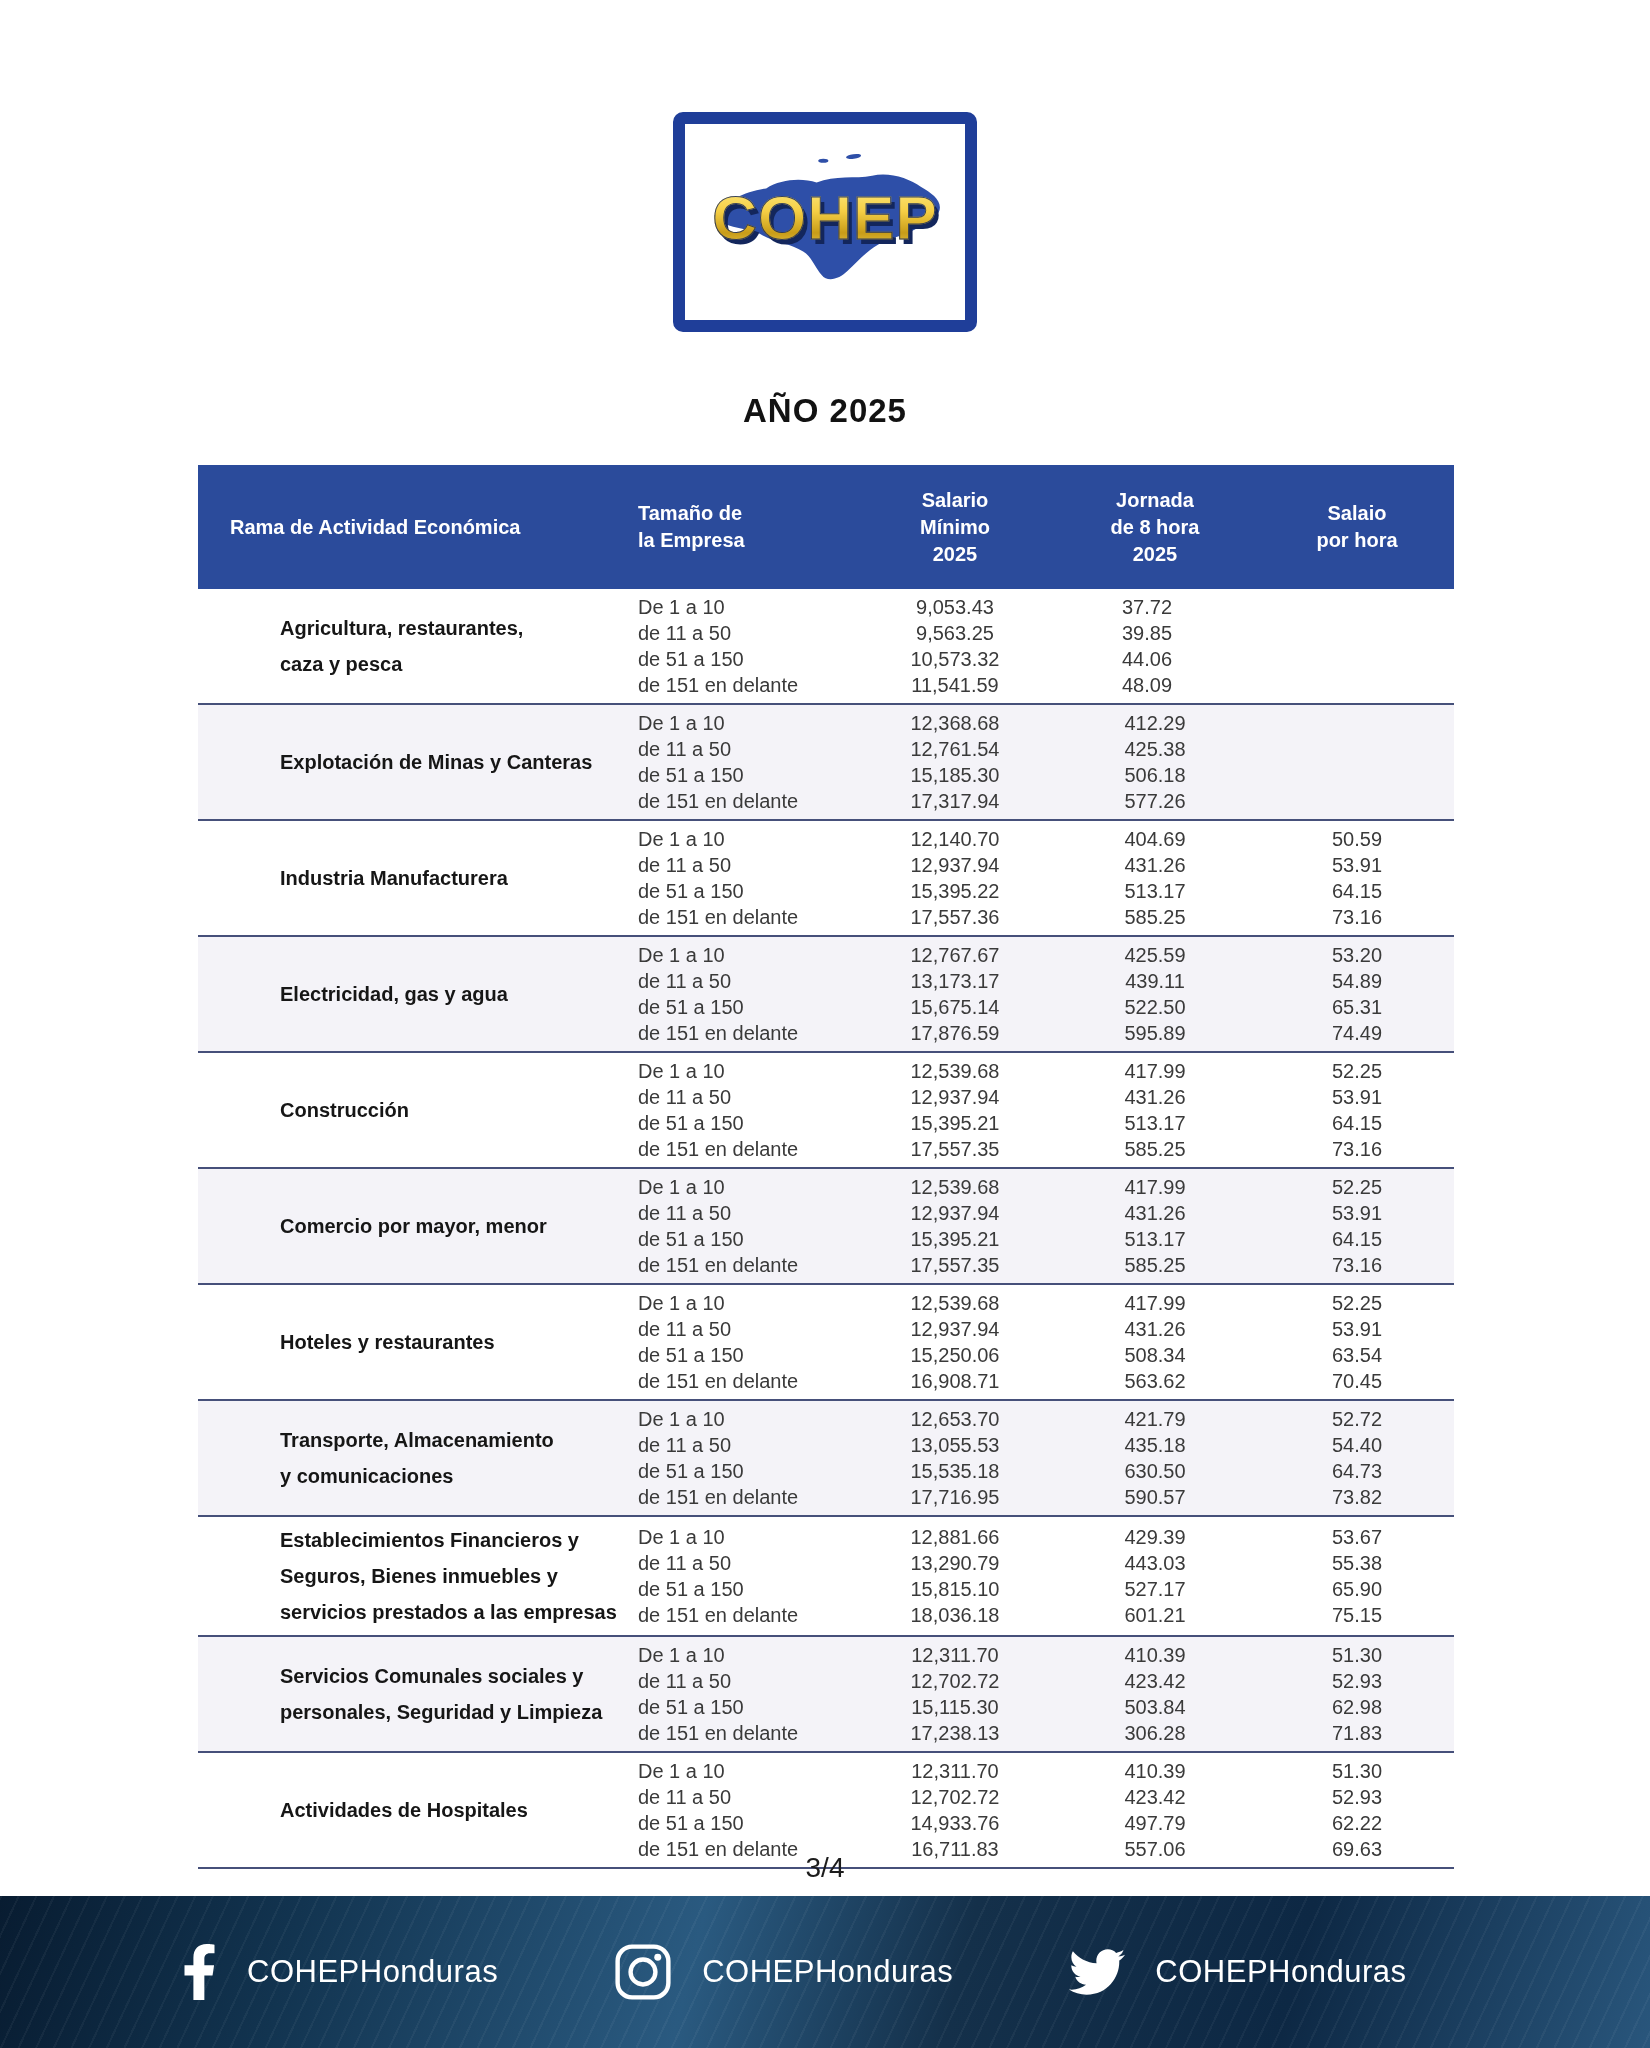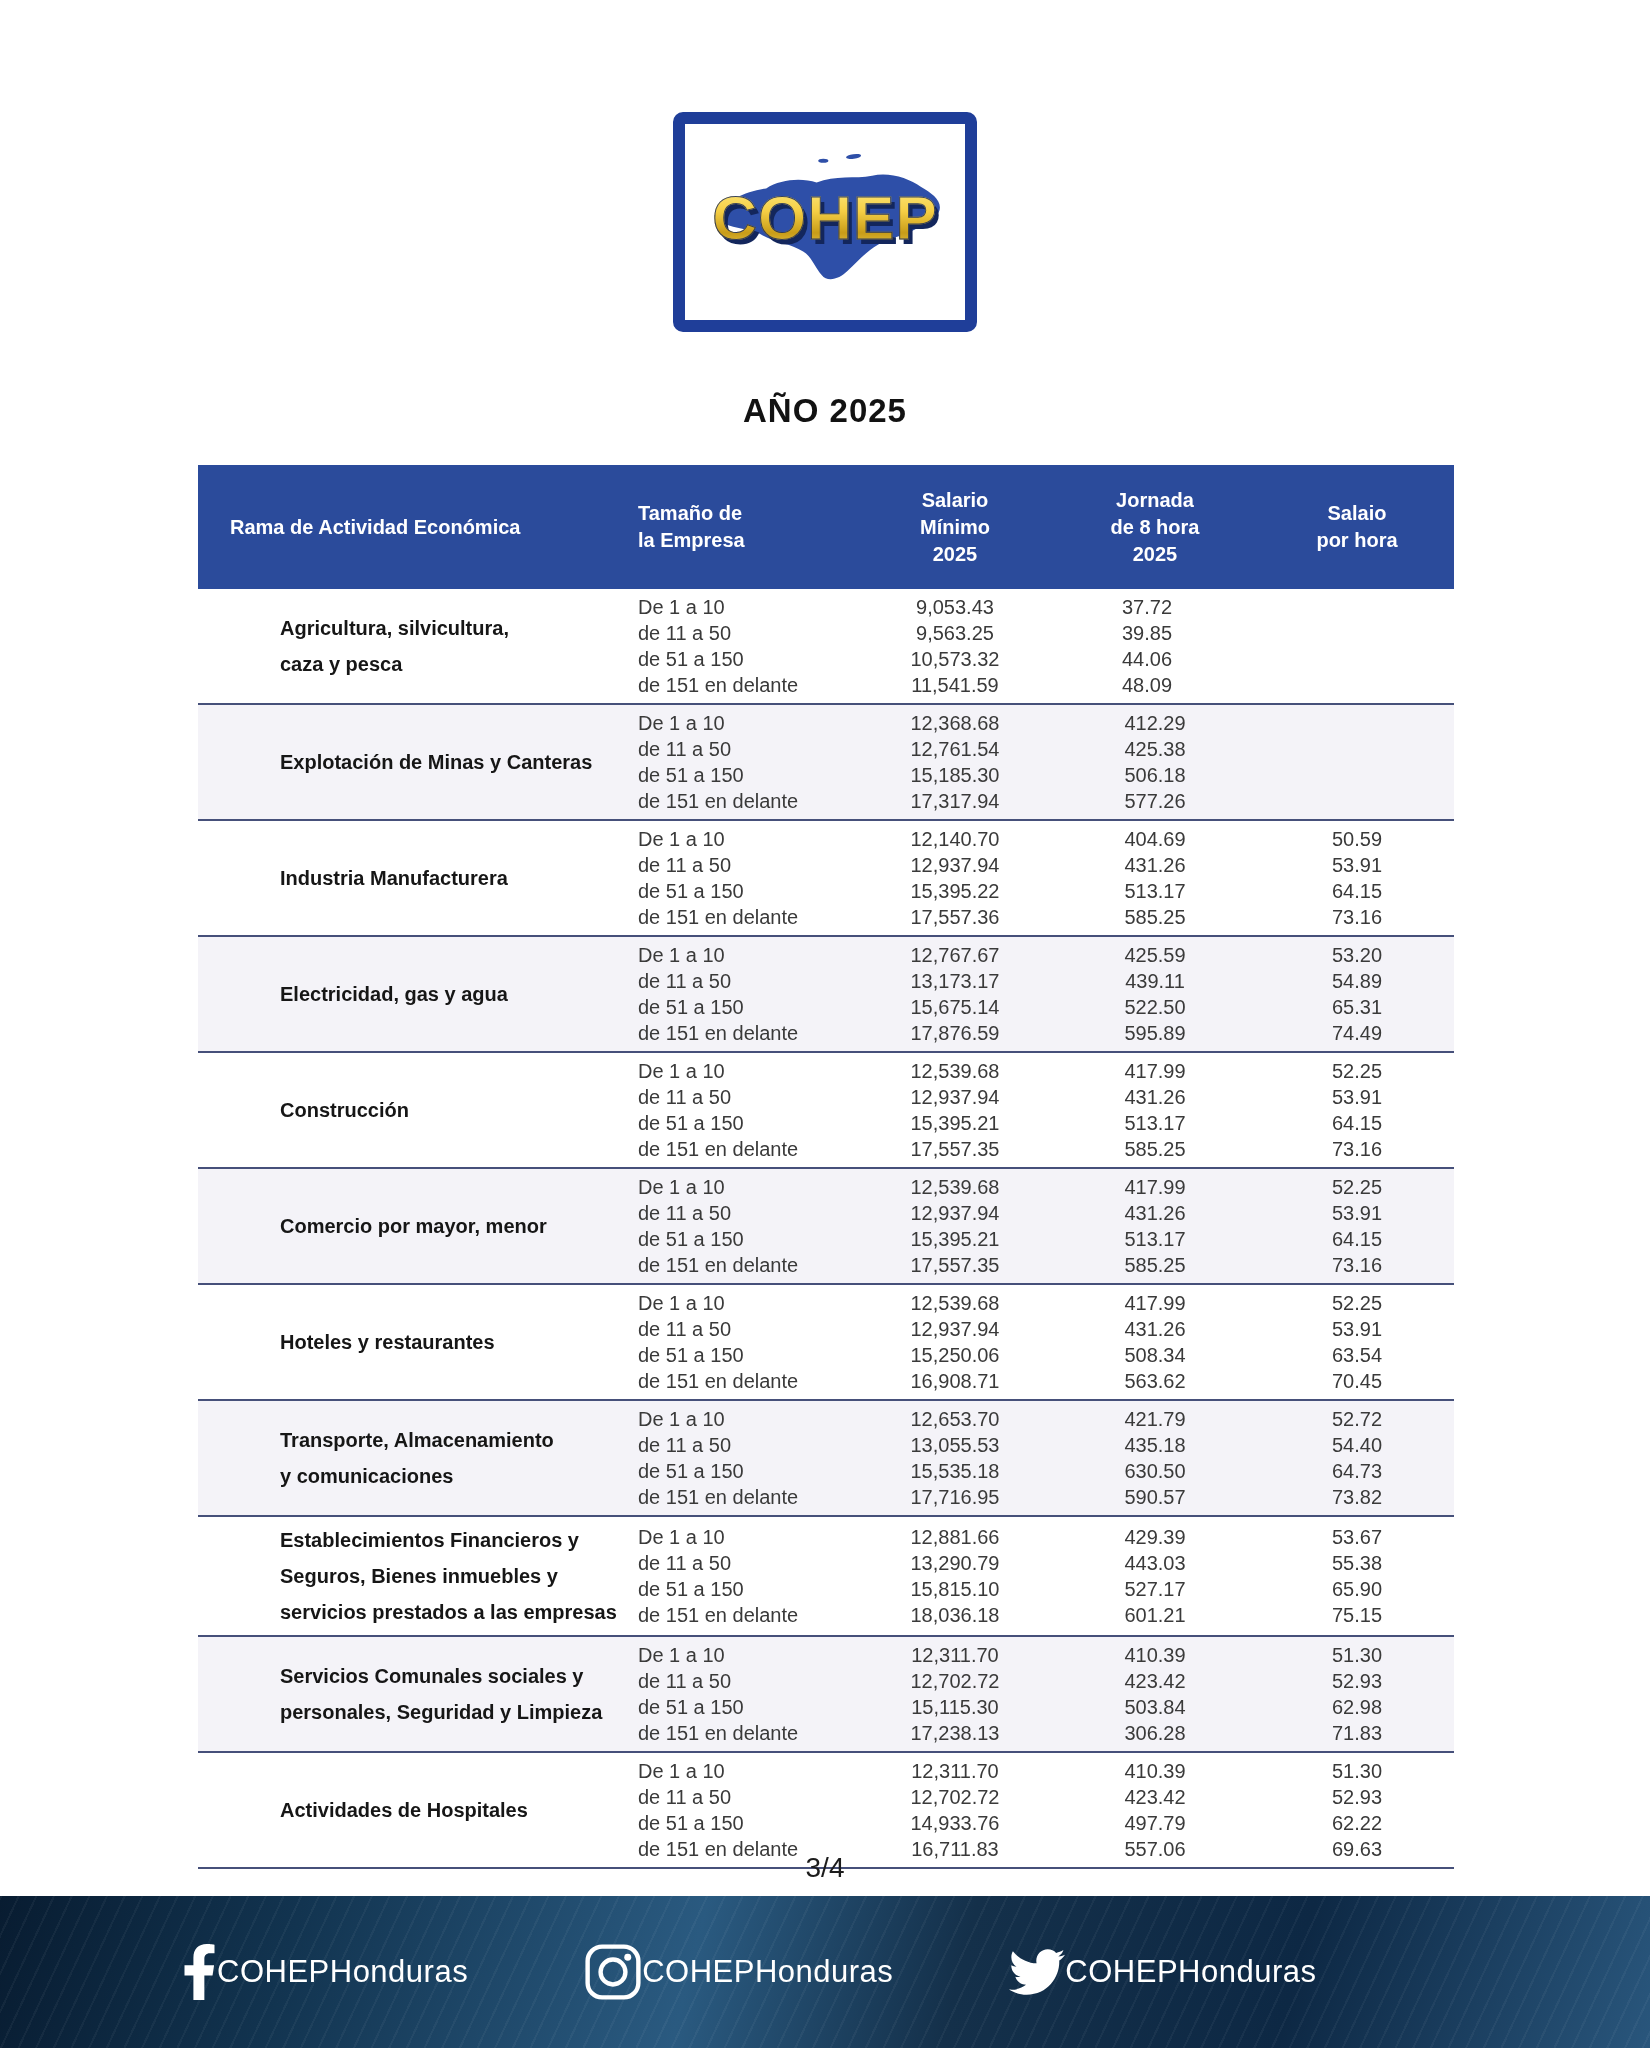--- a/index.html
+++ b/index.html
@@ -71,21 +71,21 @@
   .footer{
     position:absolute;left:0;bottom:0;width:1650px;height:152px;box-sizing:border-box;
     display:flex;align-items:center;gap:116px;padding-left:182px;
     background:linear-gradient(104deg,#081c31 0%,#123450 18%,#2a5a80 42%,#14304a 58%,#0d2844 78%,#29567c 100%);
     color:#fff;
   }
   .footer::after{
     content:"";position:absolute;inset:0;pointer-events:none;
     background:repeating-linear-gradient(115deg,rgba(255,255,255,0.045) 0 2px,transparent 2px 16px);
   }
-  .social{display:flex;align-items:center;position:relative;z-index:1;text-decoration:none;color:#fff;}
+  .social{display:flex;align-items:center;gap:30px;position:relative;z-index:1;text-decoration:none;color:#fff;}
   .social-icon{height:56px;display:flex;align-items:center;}
   .social-icon svg{height:56px;width:auto;display:block;}
   .ig-icon svg{height:58px;}
   .social-handle{font-size:31px;letter-spacing:.5px;font-weight:400;}
 </style>
 </head>
 <body>
 
 <div class="page">
 
@@ -118,21 +118,21 @@
 2025</div>
       <div class="hc h4">Jornada
 de 8 hora
 2025</div>
       <div class="hc h5">Salaio
 por hora</div>
     </div>
     <div class="tbody" id="tbody">
   <div class="trow">
     <div class="cell c-cat">
-      <span class="cat">Agricultura, silvicultura,
+      <span class="cat">Agricultura, restaurantes,
 caza y pesca</span>
     </div>
     <div class="cell c-size">
             <div class="line">De 1 a 10</div>
             <div class="line">de 11 a 50</div>
             <div class="line">de 51 a 150</div>
             <div class="line">de 151 en delante</div>
           </div>
     <div class="cell c-sal">
             <div class="line">9,053.43</div>

